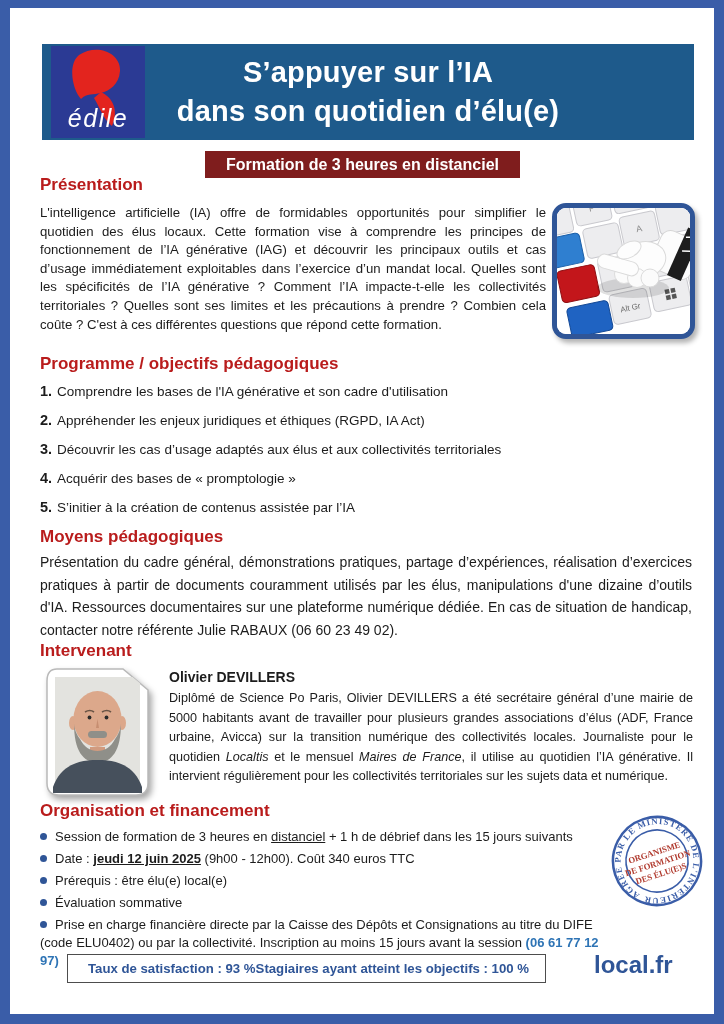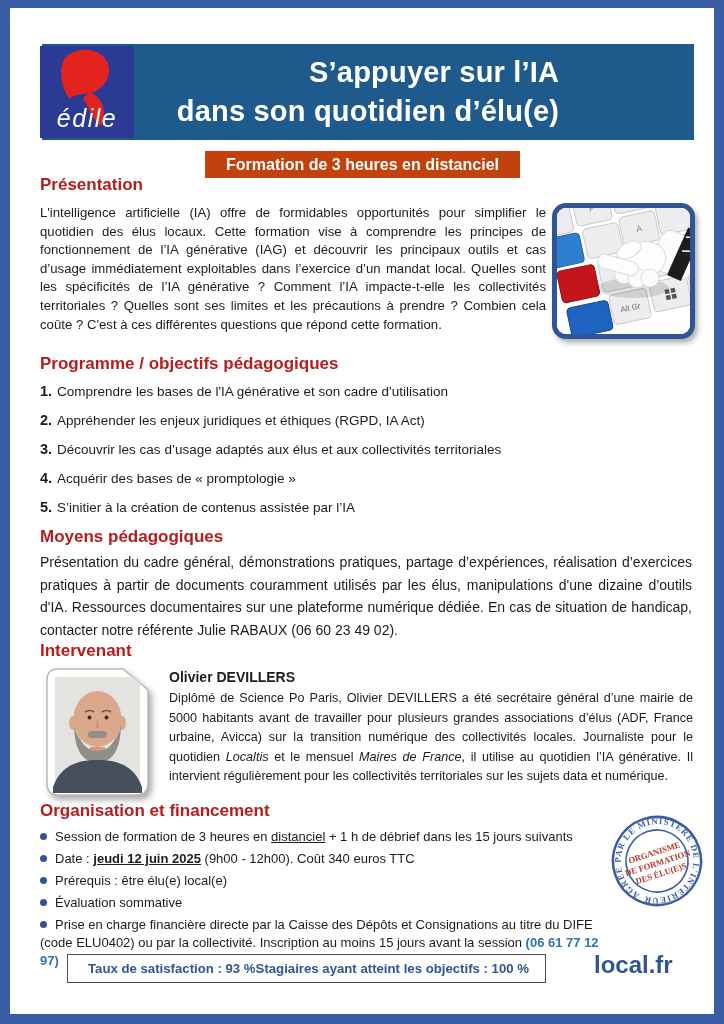--- a/index.html
+++ b/index.html
@@ -7,23 +7,23 @@
     position:relative;width:724px;height:1024px;margin:0 auto;
     background:#fff;overflow:hidden;
     font-family:"Liberation Sans","DejaVu Sans",sans-serif;
     color:#1c1c1c;
   }
   .frame{position:absolute;inset:0;border-style:solid;border-color:#3A5DA8;
          border-width:8px 10px 10px 10px;pointer-events:none;z-index:50;}
   
   .banner{position:absolute;left:42px;top:44px;width:652px;height:96px;background:#1E5A8B;
           display:flex;align-items:center;justify-content:center;}
-  .title{ text-align:right;color:#fff;font-weight:bold;font-size:29px;line-height:39px;letter-spacing:.2px;}
-  .logo{position:absolute;left:40px;top:46px;width:94px;height:76px;z-index:2;}
-  .ribbon{position:absolute;left:205px;top:151px;width:315px;height:27px;background:#c2410c;
+  .title{ text-align:center;color:#fff;font-weight:bold;font-size:29px;line-height:39px;letter-spacing:.2px;}
+  .logo{position:absolute;left:51px;top:46px;width:94px;height:76px;z-index:2;}
+  .ribbon{position:absolute;left:205px;top:151px;width:315px;height:27px;background:#7f1d1d;
           display:flex;align-items:center;justify-content:center;}
   .ribbon span{color:#fff;font-weight:bold;font-size:16px;white-space:nowrap;}
   
   .h{position:absolute;left:40px;color:#b91c1c;font-weight:bold;font-size:17px;}
   
   .pres-body{position:absolute;left:40px;top:204px;width:506px;font-size:13.2px;line-height:18.6px;
              text-align:justify;}
   .kb-figure{position:absolute;left:552px;top:203px;width:133px;height:126px;background:#fff;
              border:5px solid #2F5597;border-radius:14px;overflow:hidden;
              box-shadow:3px 4px 5px rgba(0,0,0,.3);}

